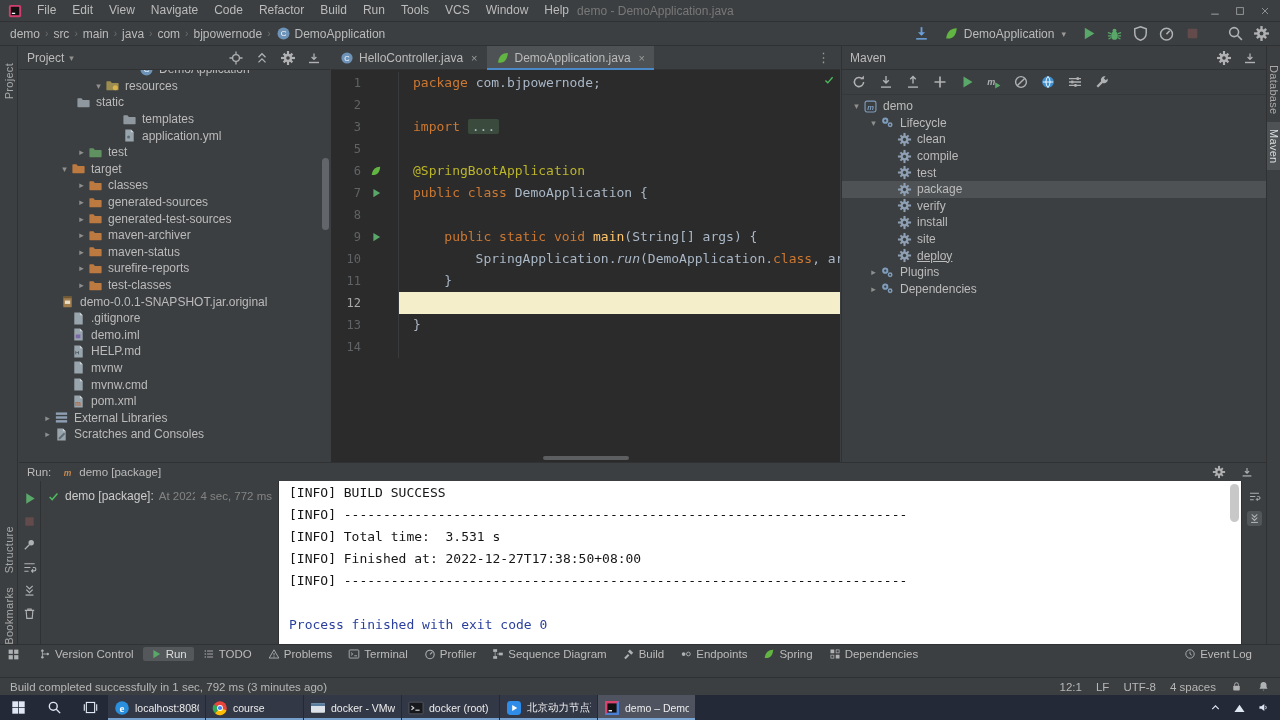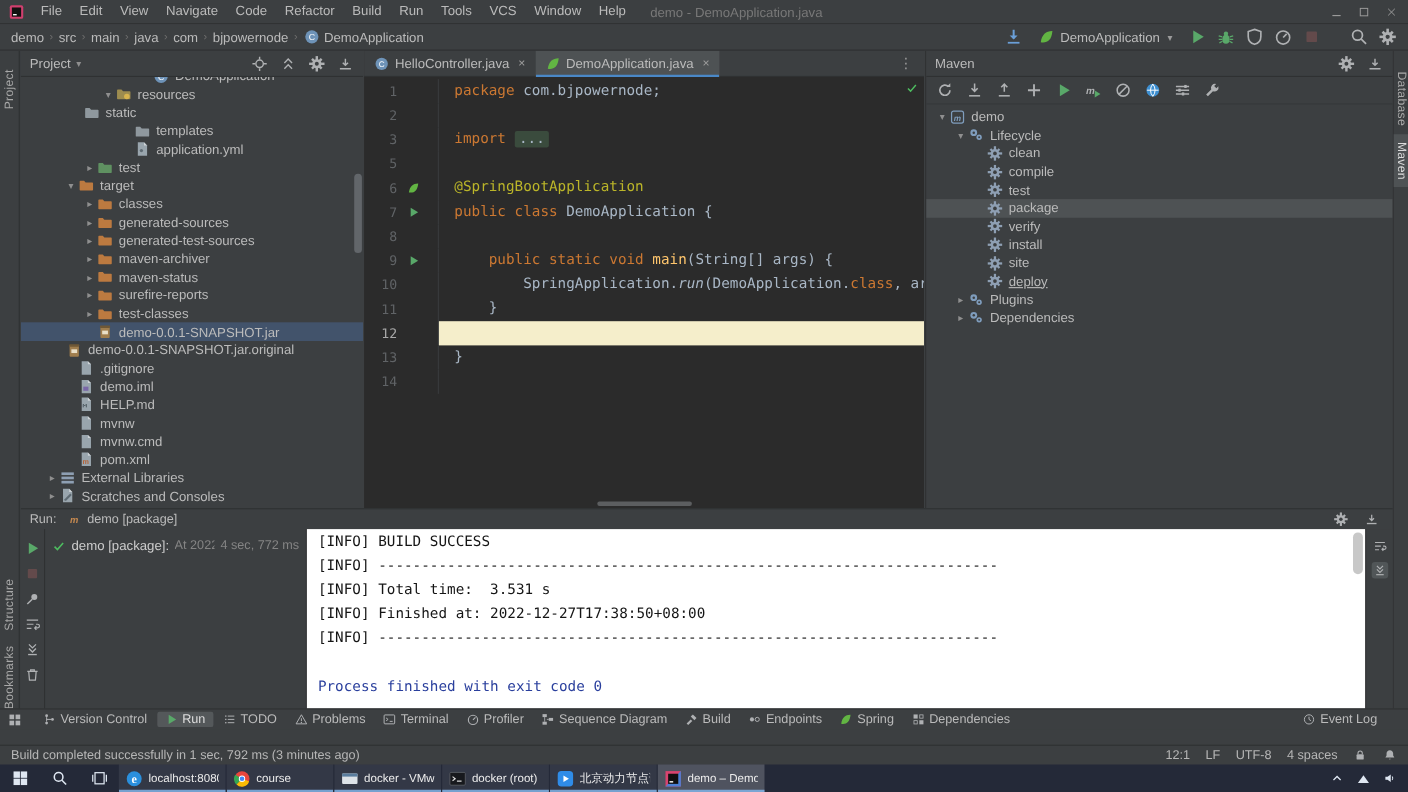--- a/index.html
+++ b/index.html
@@ -5,21 +5,21 @@
 *{margin:0;padding:0;box-sizing:border-box}
 html,body{width:1280px;height:720px;overflow:hidden}
 body{font-family:"Liberation Sans",sans-serif;background:#2b2b2b;font-size:12px;color:#bbb}
 svg{display:block;width:100%;height:100%}
 #app{position:relative;width:1280px;height:720px;background:#3c3f41;overflow:hidden}
 
 #menubar{position:absolute;top:0;left:0;right:0;height:22px;display:flex;align-items:center;background:#3c3f41;border-bottom:1px solid #2f3132;padding-left:6px;z-index:4}
 .mb-logo{width:14px;height:14px;margin:0 7px 0 2px}
 #menu-items{display:flex;height:100%}
 .menu-item{padding:0 8px;line-height:21px;color:#bbb;cursor:default}
-#win-title{margin-left:14px;color:#787878}
+#win-title{margin-left:0;color:#787878}
 #win-controls{margin-left:auto;display:flex;gap:13px;padding-right:9px}
 #win-controls .tool-icon{width:12px;height:12px}
 
 #navbar{position:absolute;top:22px;left:0;right:0;height:24px;background:#3c3f41;border-bottom:1px solid #2f3132;display:flex;align-items:center;padding:0 10px;z-index:4}
 #crumbs{display:flex;align-items:center}
 .crumb{display:flex;align-items:center;color:#bbb;cursor:default}
 .crumb-sep{color:#6e6e6e;margin:0 5px;font-size:10px}
 .crumb-icon{width:15px;height:15px;margin-right:4px}
 #nav-right{margin-left:auto;display:flex;align-items:center;gap:10px}
 .icon-row{display:flex;align-items:center;gap:9px}
@@ -468,31 +468,20 @@
           <span class="t-label">surefire-reports</span>
         </div>
         <div class="tree-row" style="padding-left: 56px;">
           <span class="chev">▸</span>
           <span class="t-icon">
             <svg viewBox="0 0 16 16" xmlns="http://www.w3.org/2000/svg">
               <path d="M1.5 4.2c0-.4.3-.7.7-.7h3.6l1.5 1.7h6.5c.4 0 .7.3.7.7v6.4c0 .4-.3.7-.7.7H2.2a.7.7 0 0 1-.7-.7z" fill="#bc7a40"></path>
             </svg>
           </span>
           <span class="t-label">test-classes</span>
-        </div>
-        <div class="tree-row sel-proj" style="padding-left: 56px;">
-          <span class="chev"></span>
-          <span class="t-icon">
-            <svg viewBox="0 0 16 16" xmlns="http://www.w3.org/2000/svg">
-              <rect x="3.5" y="3.2" width="9" height="11" rx="1" fill="#a07e4e"></rect>
-              <rect x="3" y="2" width="10" height="2.4" rx="1" fill="#6f5836"></rect>
-              <rect x="5.2" y="7" width="5.6" height="3.6" fill="#e9dfc8"></rect>
-            </svg>
-          </span>
-          <span class="t-label">demo-0.0.1-SNAPSHOT.jar</span>
         </div>
         <div class="tree-row" style="padding-left: 28px;">
           <span class="chev"></span>
           <span class="t-icon">
             <svg viewBox="0 0 16 16" xmlns="http://www.w3.org/2000/svg">
               <rect x="3.5" y="3.2" width="9" height="11" rx="1" fill="#a07e4e"></rect>
               <rect x="3" y="2" width="10" height="2.4" rx="1" fill="#6f5836"></rect>
               <rect x="5.2" y="7" width="5.6" height="3.6" fill="#e9dfc8"></rect>
             </svg>
           </span>

